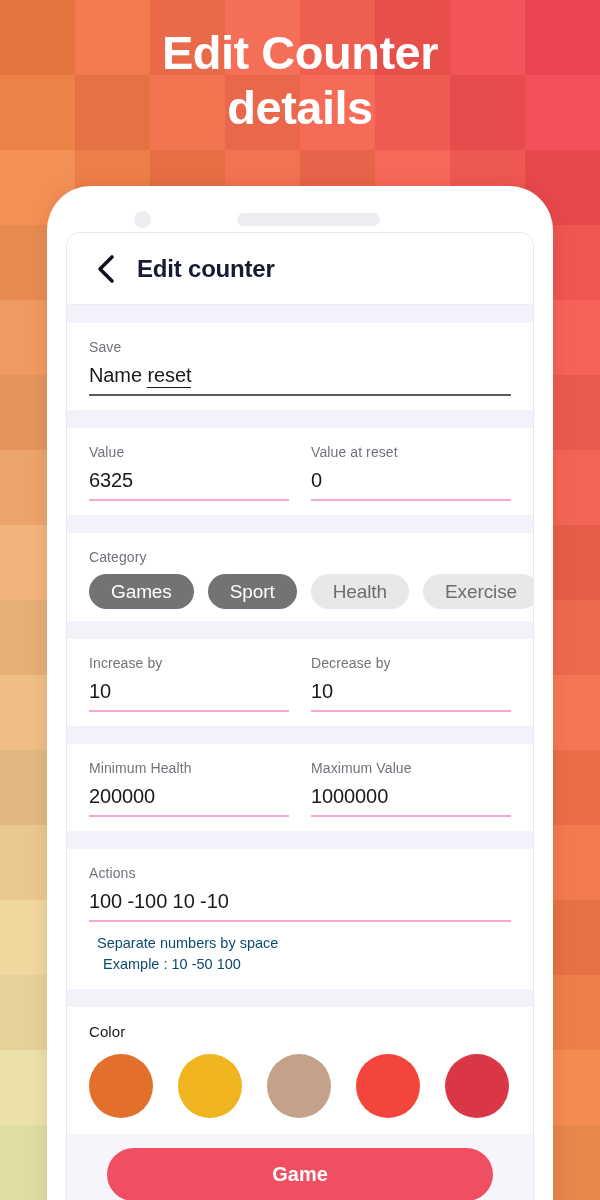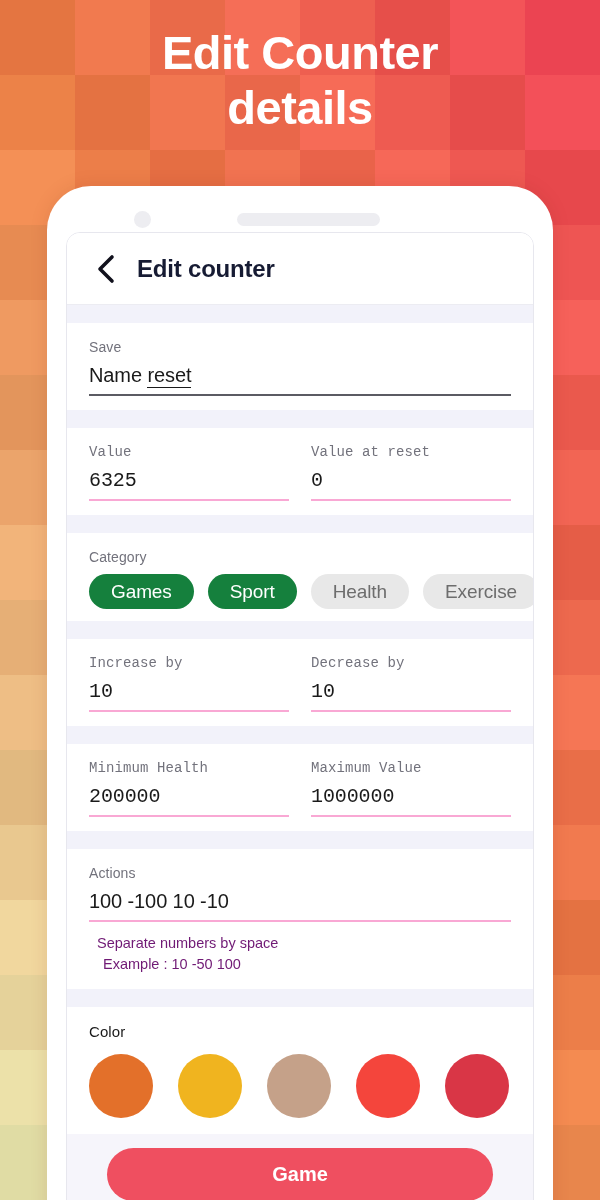--- a/index.html
+++ b/index.html
@@ -151,21 +151,21 @@
   }
   .spellcheck {
     border-bottom: 1.5px solid #1a1a1a;
     padding-bottom: 1px;
   }
 
   .row2 {
     display: flex;
     gap: 22px;
   }
-  .row2 > .col { flex: 1 1 0; min-width: 0; font-family: Liberation Mono, monospace; }
+  .row2 > .col { flex: 1 1 0; min-width: 0; }
 
   
   .chips {
     display: flex;
     gap: 14px;
     margin-top: 4px;
     padding-bottom: 12px;
     white-space: nowrap;
   }
   .chip {
@@ -174,33 +174,33 @@
     padding: 0 22px;
     border-radius: 18px;
     display: flex;
     align-items: center;
     justify-content: center;
     font-size: 19px;
     letter-spacing: -0.1px;
     cursor: pointer;
   }
   .chip.selected {
-    background: #15803d;
+    background: #737373;
     color: #ffffff;
   }
   .chip.unselected {
     background: #e8e8e8;
     color: #6d6d6d;
   }
 
   .helper {
     margin-top: 11px;
     padding-left: 8px;
     font-size: 14.5px;
-    color: #701a75;
+    color: #0c4a6e;
     line-height: 1.45;
   }
 
   
   .swatches {
     display: flex;
     gap: 25px;
     margin-top: 14px;
   }
   .swatch {

